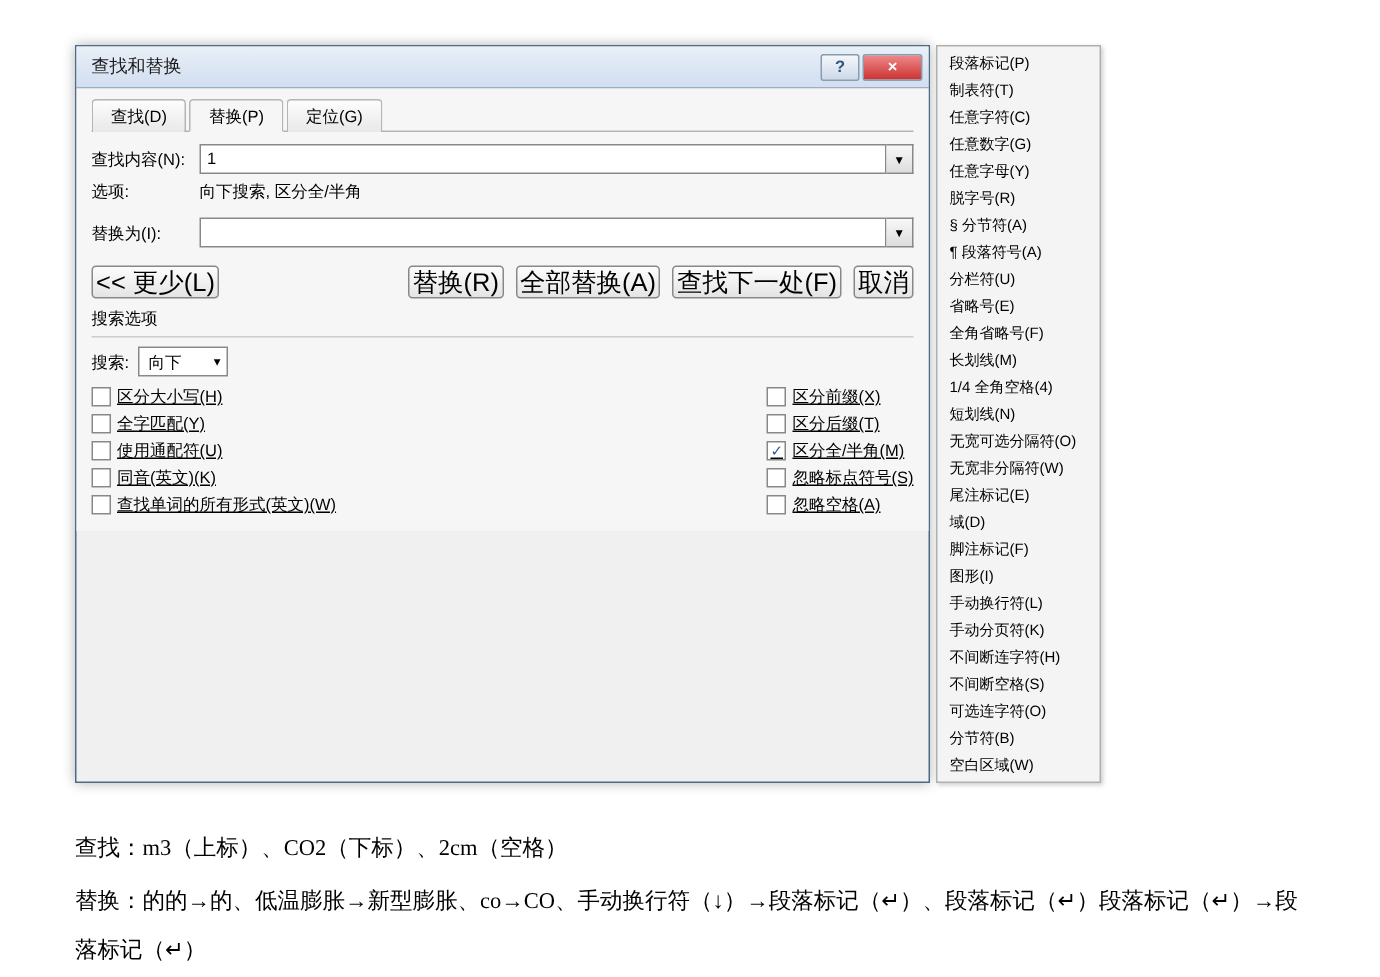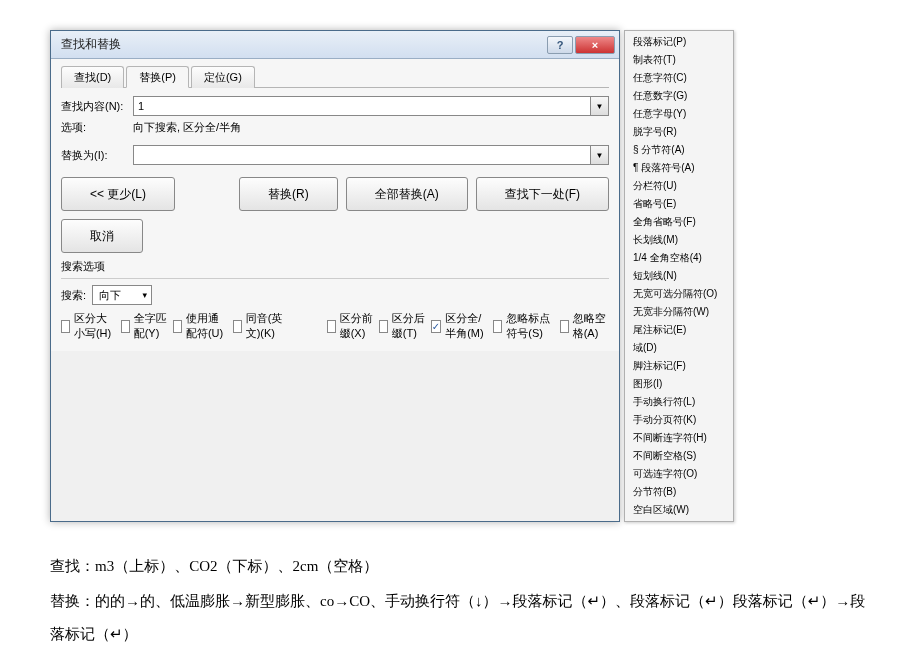--- a/index.html
+++ b/index.html
@@ -29,32 +29,32 @@
   
   .row { display: flex; align-items: center; margin-bottom: 6px; font-size: 11px; }
   .row-label { width: 72px; }
   .row-input { flex: 1; }
   .combo { display: flex; }
   .combo input { flex: 1; height: 20px; border: 1px solid #888; padding: 0 4px; font-size: 11px; }
   .combo-btn { width: 18px; height: 20px; border: 1px solid #888; border-left: none; background: linear-gradient(#f8f8f8,#ddd); display: flex; align-items: center; justify-content: center; font-size: 8px; }
   
   
   .btn-row { display: flex; gap: 8px; justify-content: flex-start; margin: 12px 0 6px; flex-wrap: wrap; }
-  .btn { height: 34px; padding: 0 28px; border: 1px solid #888; border-radius: 3px; background: linear-gradient(#fdfdfd,#e4e4e4); font-size: 12px; display: inline-flex; align-items: center; cursor: pointer; }
+  .btn { height: 22px; padding: 0 2px; border: 1px solid #888; border-radius: 3px; background: linear-gradient(#fdfdfd,#e4e4e4); font-size: 17px; display: inline-flex; align-items: center; cursor: pointer; }
   .btn:first-child { margin-right: auto; }
   
   .section-title { font-size: 11px; margin: 6px 0 4px; }
   
   
   .search-row1 { display: flex; align-items: center; gap: 6px; margin-bottom: 6px; font-size: 11px; }
   .select { height: 20px; border: 1px solid #888; background: #fff; padding: 0 18px 0 6px; display: inline-flex; align-items: center; position: relative; font-size: 11px; min-width: 60px; }
   .select::after { content: "▾"; position: absolute; right: 4px; font-size: 9px; }
   
   .checkgrid { display: flex; gap: 40px; }
-  .checkcol { display: flex; flex-direction: row; gap: 3px; }
+  .checkcol { display: flex; flex-direction: column; gap: 3px; text-decoration: underline; }
   .checkitem { display: flex; align-items: center; gap: 4px; font-size: 11px; }
   .chk { width: 13px; height: 13px; border: 1px solid #888; background: #fff; display: inline-flex; align-items: center; justify-content: center; font-size: 10px; color: #2a5aa0; }
   
   .replace-section { margin-top: 24px; }
   .replace-btns { display: flex; gap: 8px; margin-top: 4px; }
   .btn.disabled { color: #999; }
   
   
   .sidemenu { border: 1px solid #b0b0b0; background: #f4f4f4; font-size: 10px; width: 110px; padding: 2px 0; box-shadow: 1px 1px 3px rgba(0,0,0,0.2); }
   .sidemenu-item { padding: 2px 8px; white-space: nowrap; cursor: pointer; }
@@ -132,20 +132,24 @@
                 <span class="chk"></span>
                 <span>全字匹配(Y)</span>
               </div>
               <div class="checkitem">
                 <span class="chk"></span>
                 <span>使用通配符(U)</span>
               </div>
               <div class="checkitem">
                 <span class="chk"></span>
                 <span>同音(英文)(K)</span>
+              </div>
+              <div class="checkitem">
+                <span class="chk"></span>
+                <span>查找单词的所有形式(英文)(W)</span>
               </div>
             </div>
           <div class="checkcol" id="checks-right" style="margin-left:auto">
               <div class="checkitem">
                 <span class="chk"></span>
                 <span>区分前缀(X)</span>
               </div>
               <div class="checkitem">
                 <span class="chk"></span>
                 <span>区分后缀(T)</span>

